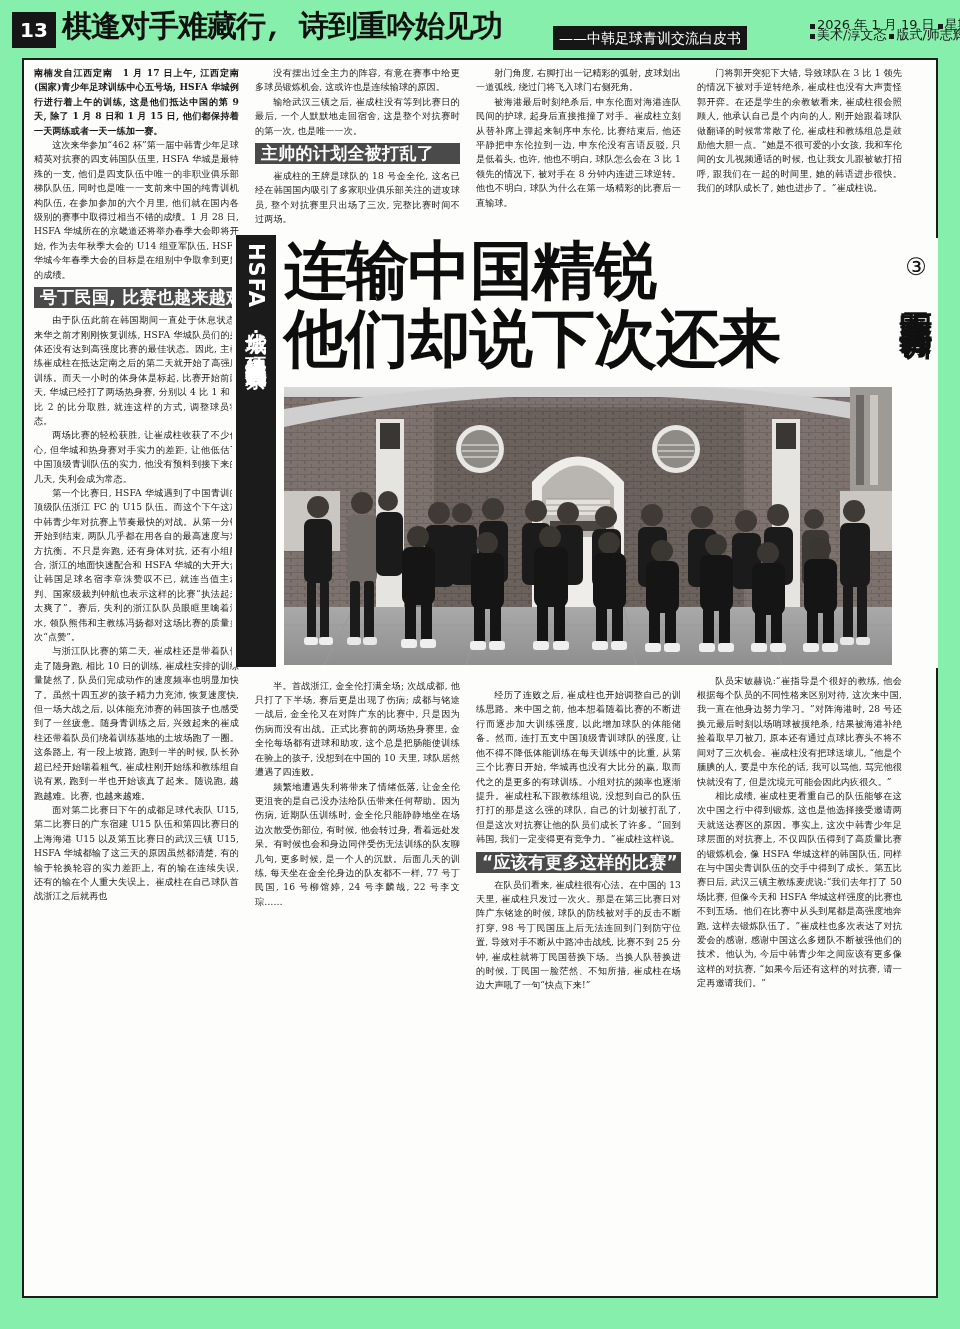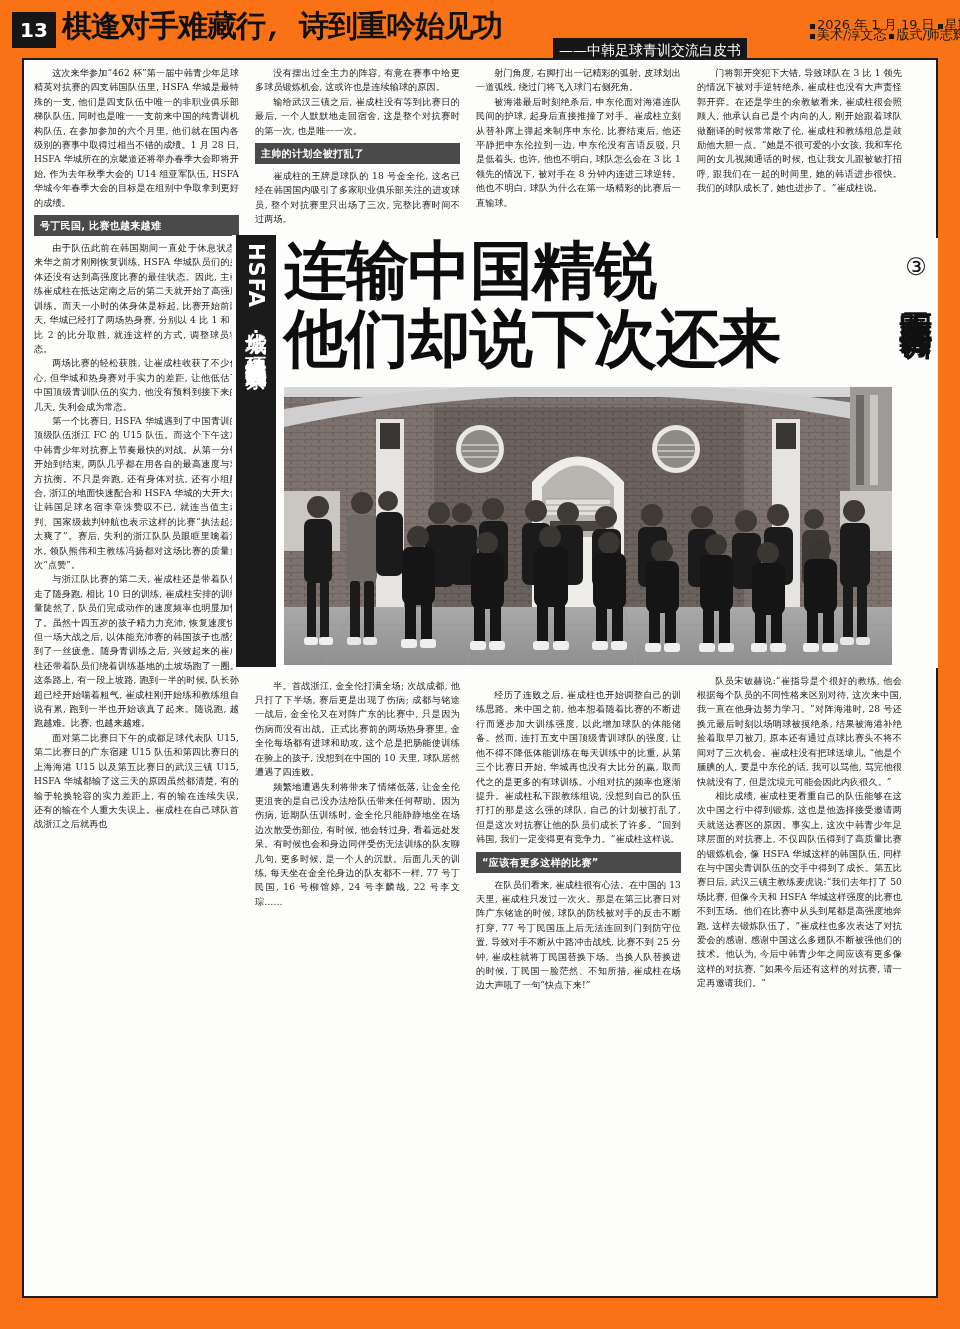--- a/index.html
+++ b/index.html
@@ -4,21 +4,21 @@
 <title>Newspaper Page 13</title>
 <style>
   html,body{margin:0;padding:0;background:#ffffff;}
   body{
     width:960px;height:1329px;overflow:hidden;
     font-family:"DejaVu Serif","Liberation Serif",serif;
     color:#111;
     -webkit-font-smoothing:antialiased;
   }
   .page{
-    position:relative;width:960px;height:1329px;background:#f97316;
+    position:relative;width:960px;height:1329px;background:#86efac;
     box-sizing:border-box;
   }
 
   
   .masthead{
     position:absolute;left:0;top:0;width:960px;height:58px;
   }
   .pagenum{
     position:absolute;left:12px;top:12px;width:44px;height:36px;
     background:#161616;color:#fff;
@@ -31,21 +31,21 @@
     position:absolute;left:62px;top:8px;
     font-family:Liberation Mono, monospace;
     font-weight:bold;font-size:30px;line-height:40px;
     letter-spacing:-1px;color:#111;white-space:nowrap;
   }
   .masthead-sub{
     position:absolute;left:553px;top:26px;height:24px;
     background:#161616;color:#fff;
     font-family:"DejaVu Sans","Liberation Sans",sans-serif;
     font-size:14px;line-height:24px;letter-spacing:0px;
-    padding:0 6px;white-space:nowrap;margin-top:12px;
+    padding:0 6px;white-space:nowrap;
   }
   .masthead-meta{
     position:absolute;right:10px;top:20px;width:140px;
     text-align:right;
     font-family:"DejaVu Sans","Liberation Sans",sans-serif;
     font-size:13px;line-height:10px;color:#1a1a1a;
     white-space:nowrap;
   }
   .masthead-meta .sq{display:inline-block;width:5px;height:5px;background:#1a1a1a;margin-right:2px;}
 
@@ -82,21 +82,21 @@
   .col p.lead{text-indent:0;}
   .col p.lead b{font-weight:bold;}
 
   
   .subhead{
     display:block;
     background:#4a4a4a;
     color:#ffffff;
     font-family:"DejaVu Sans","Liberation Sans",sans-serif;
     font-weight:bold;
-    font-size:10px;line-height:19px;
+    font-size:17px;line-height:19px;
     padding:1px 6px;
     margin:5px 0 5px 0;
     text-indent:0;
     white-space:nowrap;
     letter-spacing:0.3px;
   }
 
   
   .headblock{
     position:absolute;left:232px;top:235px;
@@ -178,20 +178,21 @@
     </div>
   </div>
 
   <div class="frame">
 
     <div class="rule r1"></div>
     <div class="rule r2"></div>
     <div class="rule r3"></div>
 
     <div class="col c1" style="height:1226px">
+      <p class="lead"><b>南楠发自江西定南　1 月 17 日上午, 江西定南(国家)青少年足球训练中心五号场, HSFA 华城例行进行着上午的训练, 这是他们抵达中国的第 9 天, 除了 1 月 8 日和 1 月 15 日, 他们都保持着一天两练或者一天一练加一赛。</b></p>
       <p>这次来华参加“462 杯”第一届中韩青少年足球精英对抗赛的四支韩国队伍里, HSFA 华城是最特殊的一支, 他们是四支队伍中唯一的非职业俱乐部梯队队伍, 同时也是唯一一支前来中国的纯青训机构队伍, 在参加参加的六个月里, 他们就在国内各级别的赛事中取得过相当不错的成绩。1 月 28 日, HSFA 华城所在的京畿道还将举办春季大会即将开始, 作为去年秋季大会的 U14 组亚军队伍, HSFA 华城今年春季大会的目标是在组别中争取拿到更好的成绩。</p>
       <span class="subhead">号丁民国, 比赛也越来越难</span>
       <p>由于队伍此前在韩国期间一直处于休息状态, 来华之前才刚刚恢复训练, HSFA 华城队员们的身体还没有达到高强度比赛的最佳状态。因此, 主教练崔成柱在抵达定南之后的第二天就开始了高强度训练。而天一小时的体身体是标起, 比赛开始前两天, 华城已经打了两场热身赛, 分别以 4 比 1 和 5 比 2 的比分取胜, 就连这样的方式, 调整球员状态。</p>
       <p>两场比赛的轻松获胜, 让崔成柱收获了不少信心, 但华城和热身赛对手实力的差距, 让他低估了中国顶级青训队伍的实力, 他没有预料到接下来的几天, 失利会成为常态。</p>
       <p>第一个比赛日, HSFA 华城遇到了中国青训的顶级队伍浙江 FC 的 U15 队伍。而这个下午这次中韩青少年对抗赛上节奏最快的对战。从第一分钟开始到结束, 两队几乎都在用各自的最高速度与对方抗衡。不只是奔跑, 还有身体对抗, 还有小组配合, 浙江的地面快速配合和 HSFA 华城的大开大合让韩国足球名宿李章洙赞叹不已, 就连当值主裁判、国家级裁判钟航也表示这样的比赛“执法起来太爽了”。赛后, 失利的浙江队队员眼眶里噙着泪水, 领队熊伟和主教练冯扬都对这场比赛的质量多次“点赞”。</p>
       <p>与浙江队比赛的第二天, 崔成柱还是带着队伍走了随身跑, 相比 10 日的训练, 崔成柱安排的训练量陡然了, 队员们完成动作的速度频率也明显加快了。虽然十四五岁的孩子精力力充沛, 恢复速度快, 但一场大战之后, 以体能充沛赛的韩国孩子也感受到了一丝疲惫。随身青训练之后, 兴致起来的崔成柱还带着队员们绕着训练基地的土坡场跑了一圈。这条路上, 有一段上坡路, 跑到一半的时候, 队长孙超已经开始喘着粗气, 崔成柱刚开始练和教练组自说有累, 跑到一半也开始该真了起来。随说跑, 越跑越难。比赛, 也越来越难。</p>
       <p>面对第二比赛日下午的成都足球代表队 U15, 第二比赛日的广东宿建 U15 队伍和第四比赛日的上海海港 U15 以及第五比赛日的武汉三镇 U15, HSFA 华城都输了这三天的原因虽然都清楚, 有的输于轮换轮容的实力差距上, 有的输在连续失误, 还有的输在个人重大失误上。崔成柱在自己球队首战浙江之后就再也</p>
     </div>
 
     <div class="col c2" style="height:1226px">
@@ -204,21 +205,21 @@
       <p>半。首战浙江, 金全伦打满全场; 次战成都, 他只打了下半场, 赛后更是出现了伤病; 成都与铭途一战后, 金全伦又在对阵广东的比赛中, 只是因为伤病而没有出战。正式比赛前的两场热身赛里, 金全伦每场都有进球和助攻, 这个总是把肠能使训练在验上的孩子, 没想到在中国的 10 天里, 球队居然遭遇了四连败。</p>
       <p>频繁地遭遇失利将带来了情绪低落, 让金全伦更沮丧的是自己没办法给队伍带来任何帮助。因为伤病, 近期队伍训练时, 金全伦只能静静地坐在场边次散受伤部位, 有时候, 他会转过身, 看着远处发呆。有时候也会和身边同伴受伤无法训练的队友聊几句, 更多时候, 是一个人的沉默。后面几天的训练, 每天坐在金全伦身边的队友都不一样, 77 号丁民国, 16 号柳馆婷, 24 号李麟哉, 22 号李文琮……</p>
     </div>
 
     <div class="col c3" style="height:1226px">
       <p>射门角度, 右脚打出一记精彩的弧射, 皮球划出一道弧线, 绕过门将飞入球门右侧死角。</p>
       <p>被海港最后时刻绝杀后, 申东伦面对海港连队民间的护球, 起身后直接推撞了对手。崔成柱立刻从替补席上弹起来制序申东伦, 比赛结束后, 他还平静把申东伦拉到一边, 申东伦没有言语反驳, 只是低着头, 也许, 他也不明白, 球队怎么会在 3 比 1 领先的情况下, 被对手在 8 分钟内连进三球逆转。他也不明白, 球队为什么在第一场精彩的比赛后一直输球。</p>
       <div style="height:478px"></div>
       <p>经历了连败之后, 崔成柱也开始调整自己的训练思路。来中国之前, 他本想着随着比赛的不断进行而逐步加大训练强度, 以此增加球队的体能储备。然而, 连打五支中国顶级青训球队的强度, 让他不得不降低体能训练在每天训练中的比重, 从第三个比赛日开始, 华城再也没有大比分的赢, 取而代之的是更多的有球训练。小组对抗的频率也逐渐提升。崔成柱私下跟教练组说, 没想到自己的队伍打打的那是这么强的球队, 自己的计划被打乱了, 但是这次对抗赛让他的队员们成长了许多。“回到韩国, 我们一定变得更有竞争力。”崔成柱这样说。</p>
       <span class="subhead">“应该有更多这样的比赛”</span>
-      <p>在队员们看来, 崔成柱很有心法。在中国的 13 天里, 崔成柱只发过一次火。那是在第三比赛日对阵广东铭途的时候, 球队的防线被对手的反击不断打穿, 77 号丁民国压上后无法连回到门到防守位置, 导致对手不断从中路冲击战线, 比赛不到 25 分钟, 崔成柱就将丁民国替换下场。当换人队替换进的时候, 丁民国一脸茫然、不知所措, 崔成柱在场边大声吼了一句“快点下来!”</p>
+      <p>在队员们看来, 崔成柱很有心法。在中国的 13 天里, 崔成柱只发过一次火。那是在第三比赛日对阵广东铭途的时候, 球队的防线被对手的反击不断打穿, 98 号丁民国压上后无法连回到门到防守位置, 导致对手不断从中路冲击战线, 比赛不到 25 分钟, 崔成柱就将丁民国替换下场。当换人队替换进的时候, 丁民国一脸茫然、不知所措, 崔成柱在场边大声吼了一句“快点下来!”</p>
     </div>
 
     <div class="col c4" style="height:1226px">
       <p>门将郭开突犯下大错, 导致球队在 3 比 1 领先的情况下被对手逆转绝杀, 崔成柱也没有大声责怪郭开弈。在还是学生的余教敏看来, 崔成柱很会照顾人, 他承认自己是个内向的人, 刚开始跟着球队做翻译的时候常常敞了伦, 崔成柱和教练组总是鼓励他大胆一点。“她是不很可爱的小女孩, 我和车伦间的女儿视频通话的时候, 也让我女儿跟被敏打招呼, 跟我们在一起的时间里, 她的韩语进步很快。我们的球队成长了, 她也进步了。”崔成柱说。</p>
       <div style="height:478px"></div>
       <p>队员宋敏赫说:“崔指导是个很好的教练, 他会根据每个队员的不同性格来区别对待, 这次来中国, 我一直在他身边努力学习。”对阵海港时, 28 号还换元最后时刻以场哨球被摸绝杀, 结果被海港补绝捡着取早刀被刀, 原本还有通过点球比赛头不将不间对了三次机会。崔成柱没有把球送壞儿, “他是个腼腆的人, 要是中东伦的话, 我可以骂他, 骂完他很快就没有了, 但是沈境元可能会因此内疚很久。”</p>
       <p>相比成绩, 崔成柱更看重自己的队伍能够在这次中国之行中得到锻炼, 这也是他选择接受邀请两天就送达赛区的原因。事实上, 这次中韩青少年足球层面的对抗赛上, 不仅四队伍得到了高质量比赛的锻炼机会, 像 HSFA 华城这样的韩国队伍, 同样在与中国尖青训队伍的交手中得到了成长。第五比赛日后, 武汉三镇主教练麦虎说:“我们去年打了 50 场比赛, 但像今天和 HSFA 华城这样强度的比赛也不到五场。他们在比赛中从头到尾都是高强度地奔跑, 这样去锻炼队伍了。”崔成柱也多次表达了对抗爱会的感谢, 感谢中国这么多翅队不断被强他们的技术。他认为, 今后中韩青少年之间应该有更多像这样的对抗赛, “如果今后还有这样的对抗赛, 请一定再邀请我们。”</p>
     </div>
 
   </div>

